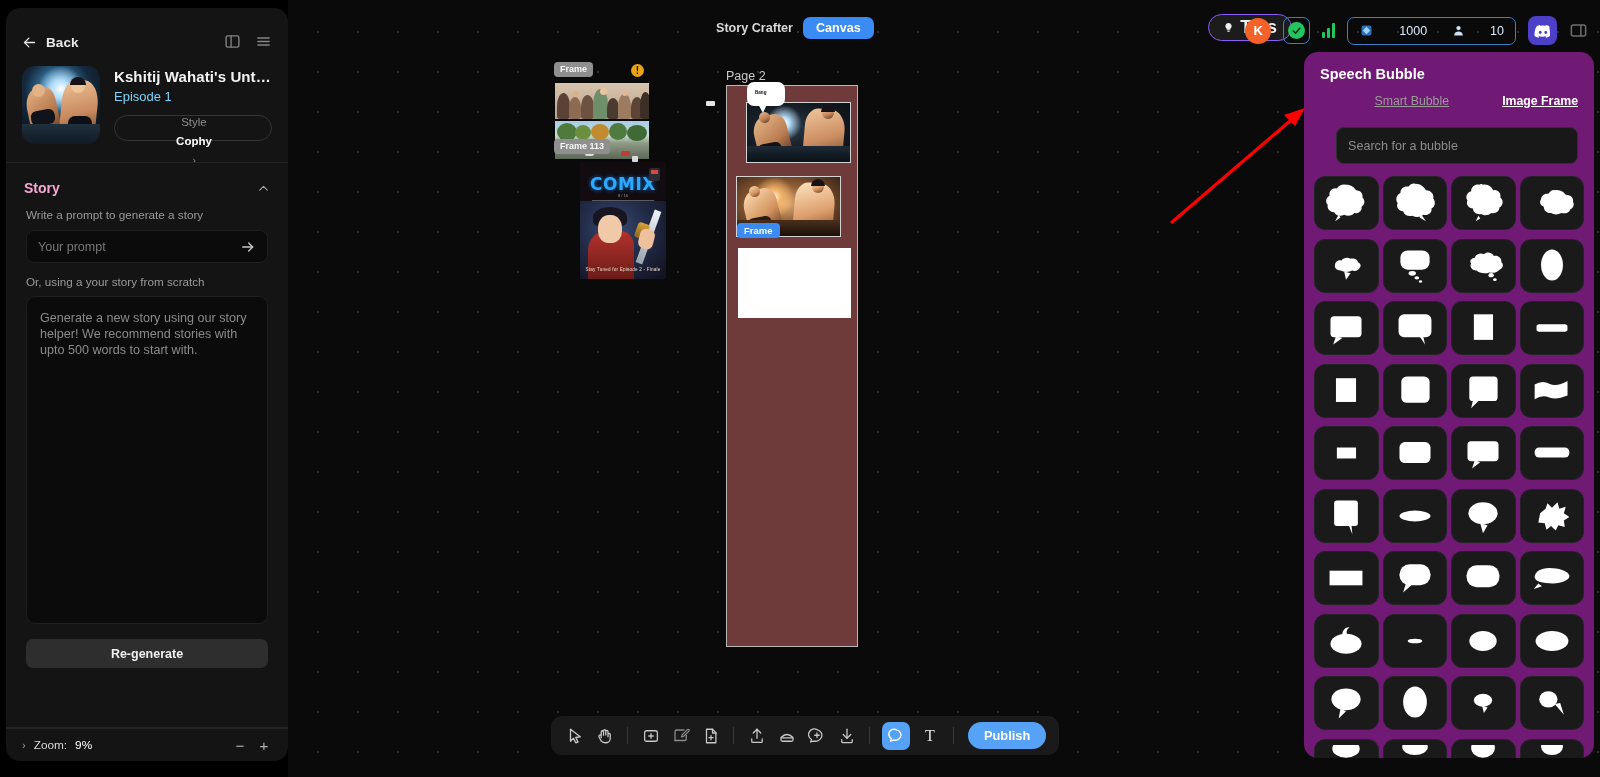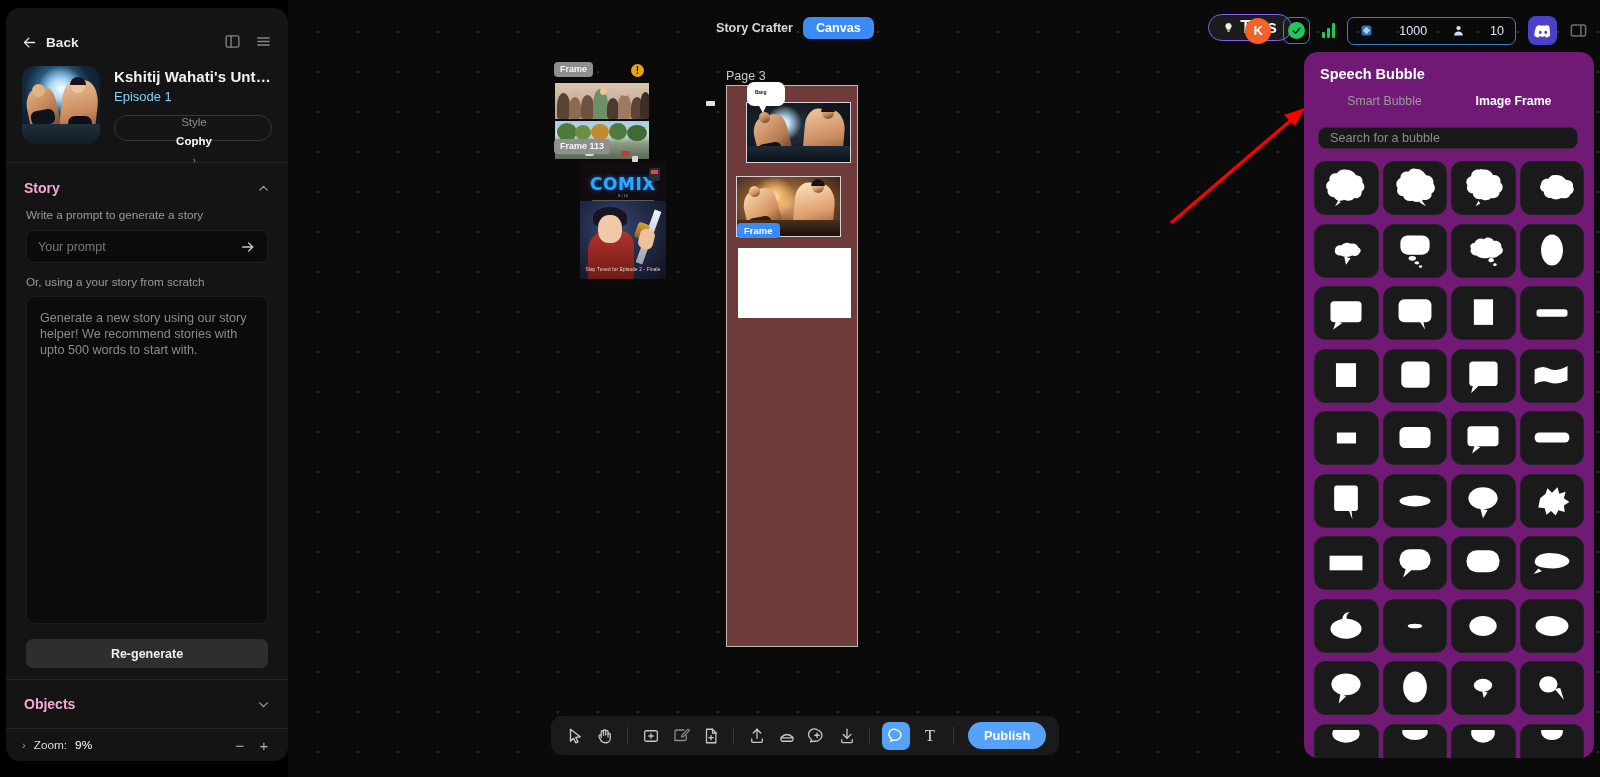--- a/index.html
+++ b/index.html
@@ -293,25 +293,25 @@
   }
   .panel-toggle { width: 19px; height: 19px; opacity: .6; cursor: pointer; }
 
   
   .right-panel {
     position: absolute; right: 6px; top: 52px; width: 290px; height: 706px;
     background: #701a75; border-radius: 14px; overflow: hidden; z-index: 10;
   }
   .rp-title { color: #ffffff; font-size: 14.5px; font-weight: 700; padding: 14px 16px 0 16px; }
   .rp-tabs { display: flex; padding: 12px 16px 0 16px; }
-  .rp-tab { flex: 1; text-align: center; font-size: 12.3px; cursor: pointer; padding-bottom: 9px; }
+  .rp-tab { flex: 1; text-align: right; font-size: 12.3px; cursor: pointer; padding-bottom: 9px; text-decoration: underline; }
   .rp-tab.inactive { color: #9b9b9b; font-weight: 400; }
   .rp-tab.active { color: #ffffff; font-weight: 700; }
   .rp-search {
-    margin: 10px 16px 0 14px; height: 22px; border: 1px solid #2f2f2f; border-radius: 8px;
+    margin: 10px 16px 0 32px; height: 37px; border: 1px solid #2f2f2f; border-radius: 8px;
     display: flex; align-items: center; padding: 0 11px; background: #181818;
   }
   .rp-search input {
     flex: 1; background: transparent; border: none; outline: none;
     color: #d2d2d2; font-size: 12.6px; font-family: inherit;
   }
   .rp-search input::placeholder { color: #8c8c8c; }
 
   .bubble-grid {
     margin: 12px 10px 0 10px; display: grid; grid-template-columns: repeat(4, 1fr);
@@ -415,26 +415,20 @@
             <polyline points="13,6 19,12 13,18"></polyline>
         </svg>
       </div>
       <div class="hint2">Or, using a your story from scratch</div>
       <textarea class="story-area" placeholder="Generate a new story using our story helper! We recommend stories with upto 500 words to start with." style=""></textarea>
       <button class="regen">Re-generate</button>
     </div>
 
     <div class="sb-sep"></div>
 
-    <div class="section-hdr objects-hdr">
-      <span class="t">Objects</span>
-      <svg class="caret" viewBox="0 0 24 24" fill="none" stroke="#d0d0d0" stroke-width="2.2" stroke-linecap="round" stroke-linejoin="round">
-        <polyline points="5,9 12,16 19,9"></polyline>
-      </svg>
-    </div>
 
     <div class="zoom-row">
       <span class="c">›</span>
       <span class="k">Zoom:</span>
       <span class="v">9%</span>
       <span class="sp"></span>
       <span class="btn">−</span>
       <span class="btn">+</span>
     </div>
 
@@ -497,21 +491,21 @@
       <div class="badge">
           <i></i>
         </div>
       <div class="caption">Stay Tuned for Episode 2 - Finale</div>
     </div>
   </div>
 
   <div class="mini-dot"></div>
   <div class="mini-dot2"></div>
 
-  <div class="page-lbl">Page 3</div>
+  <div class="page-lbl">Page 2</div>
   <div class="page">
 
     <div class="pnl pnl1">
       <div class="fight">
         <div class="bg-dark"></div>
         <div class="flashx"></div>
         <div class="manL skinA"></div>
         <div class="manR skinB"></div>
         <div class="hL skinA"></div>
         <div class="hR skinB"></div>

